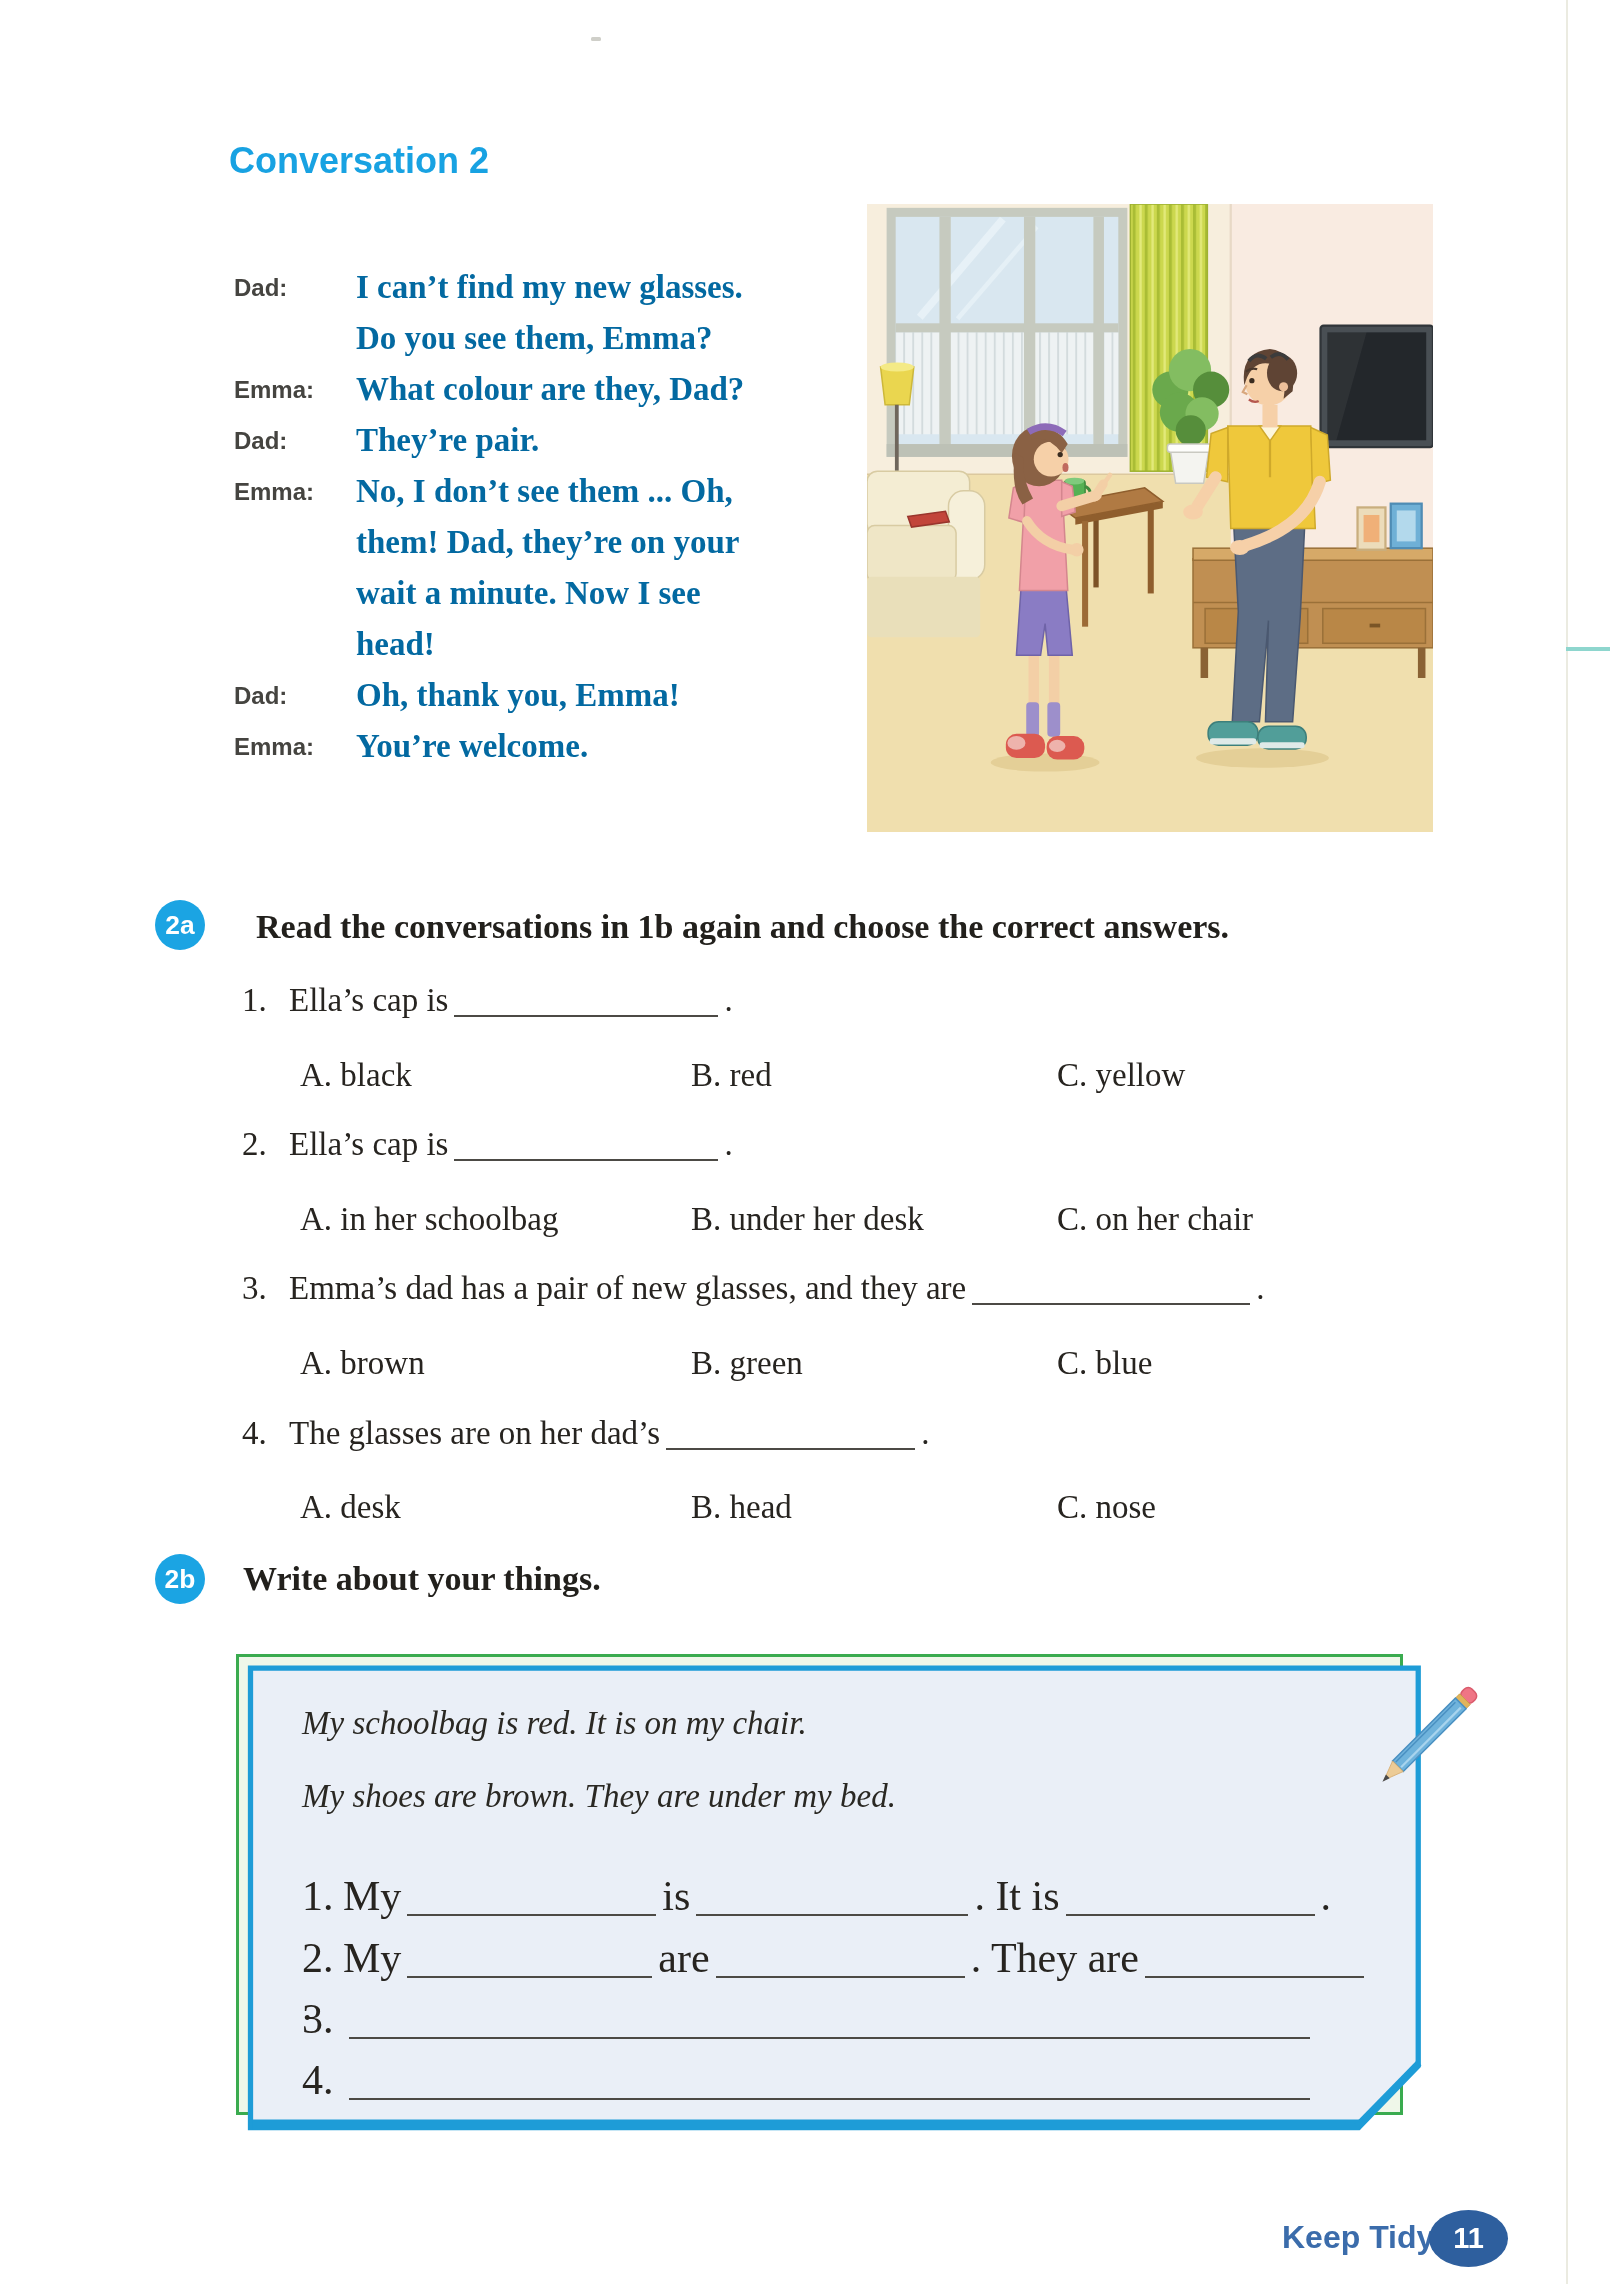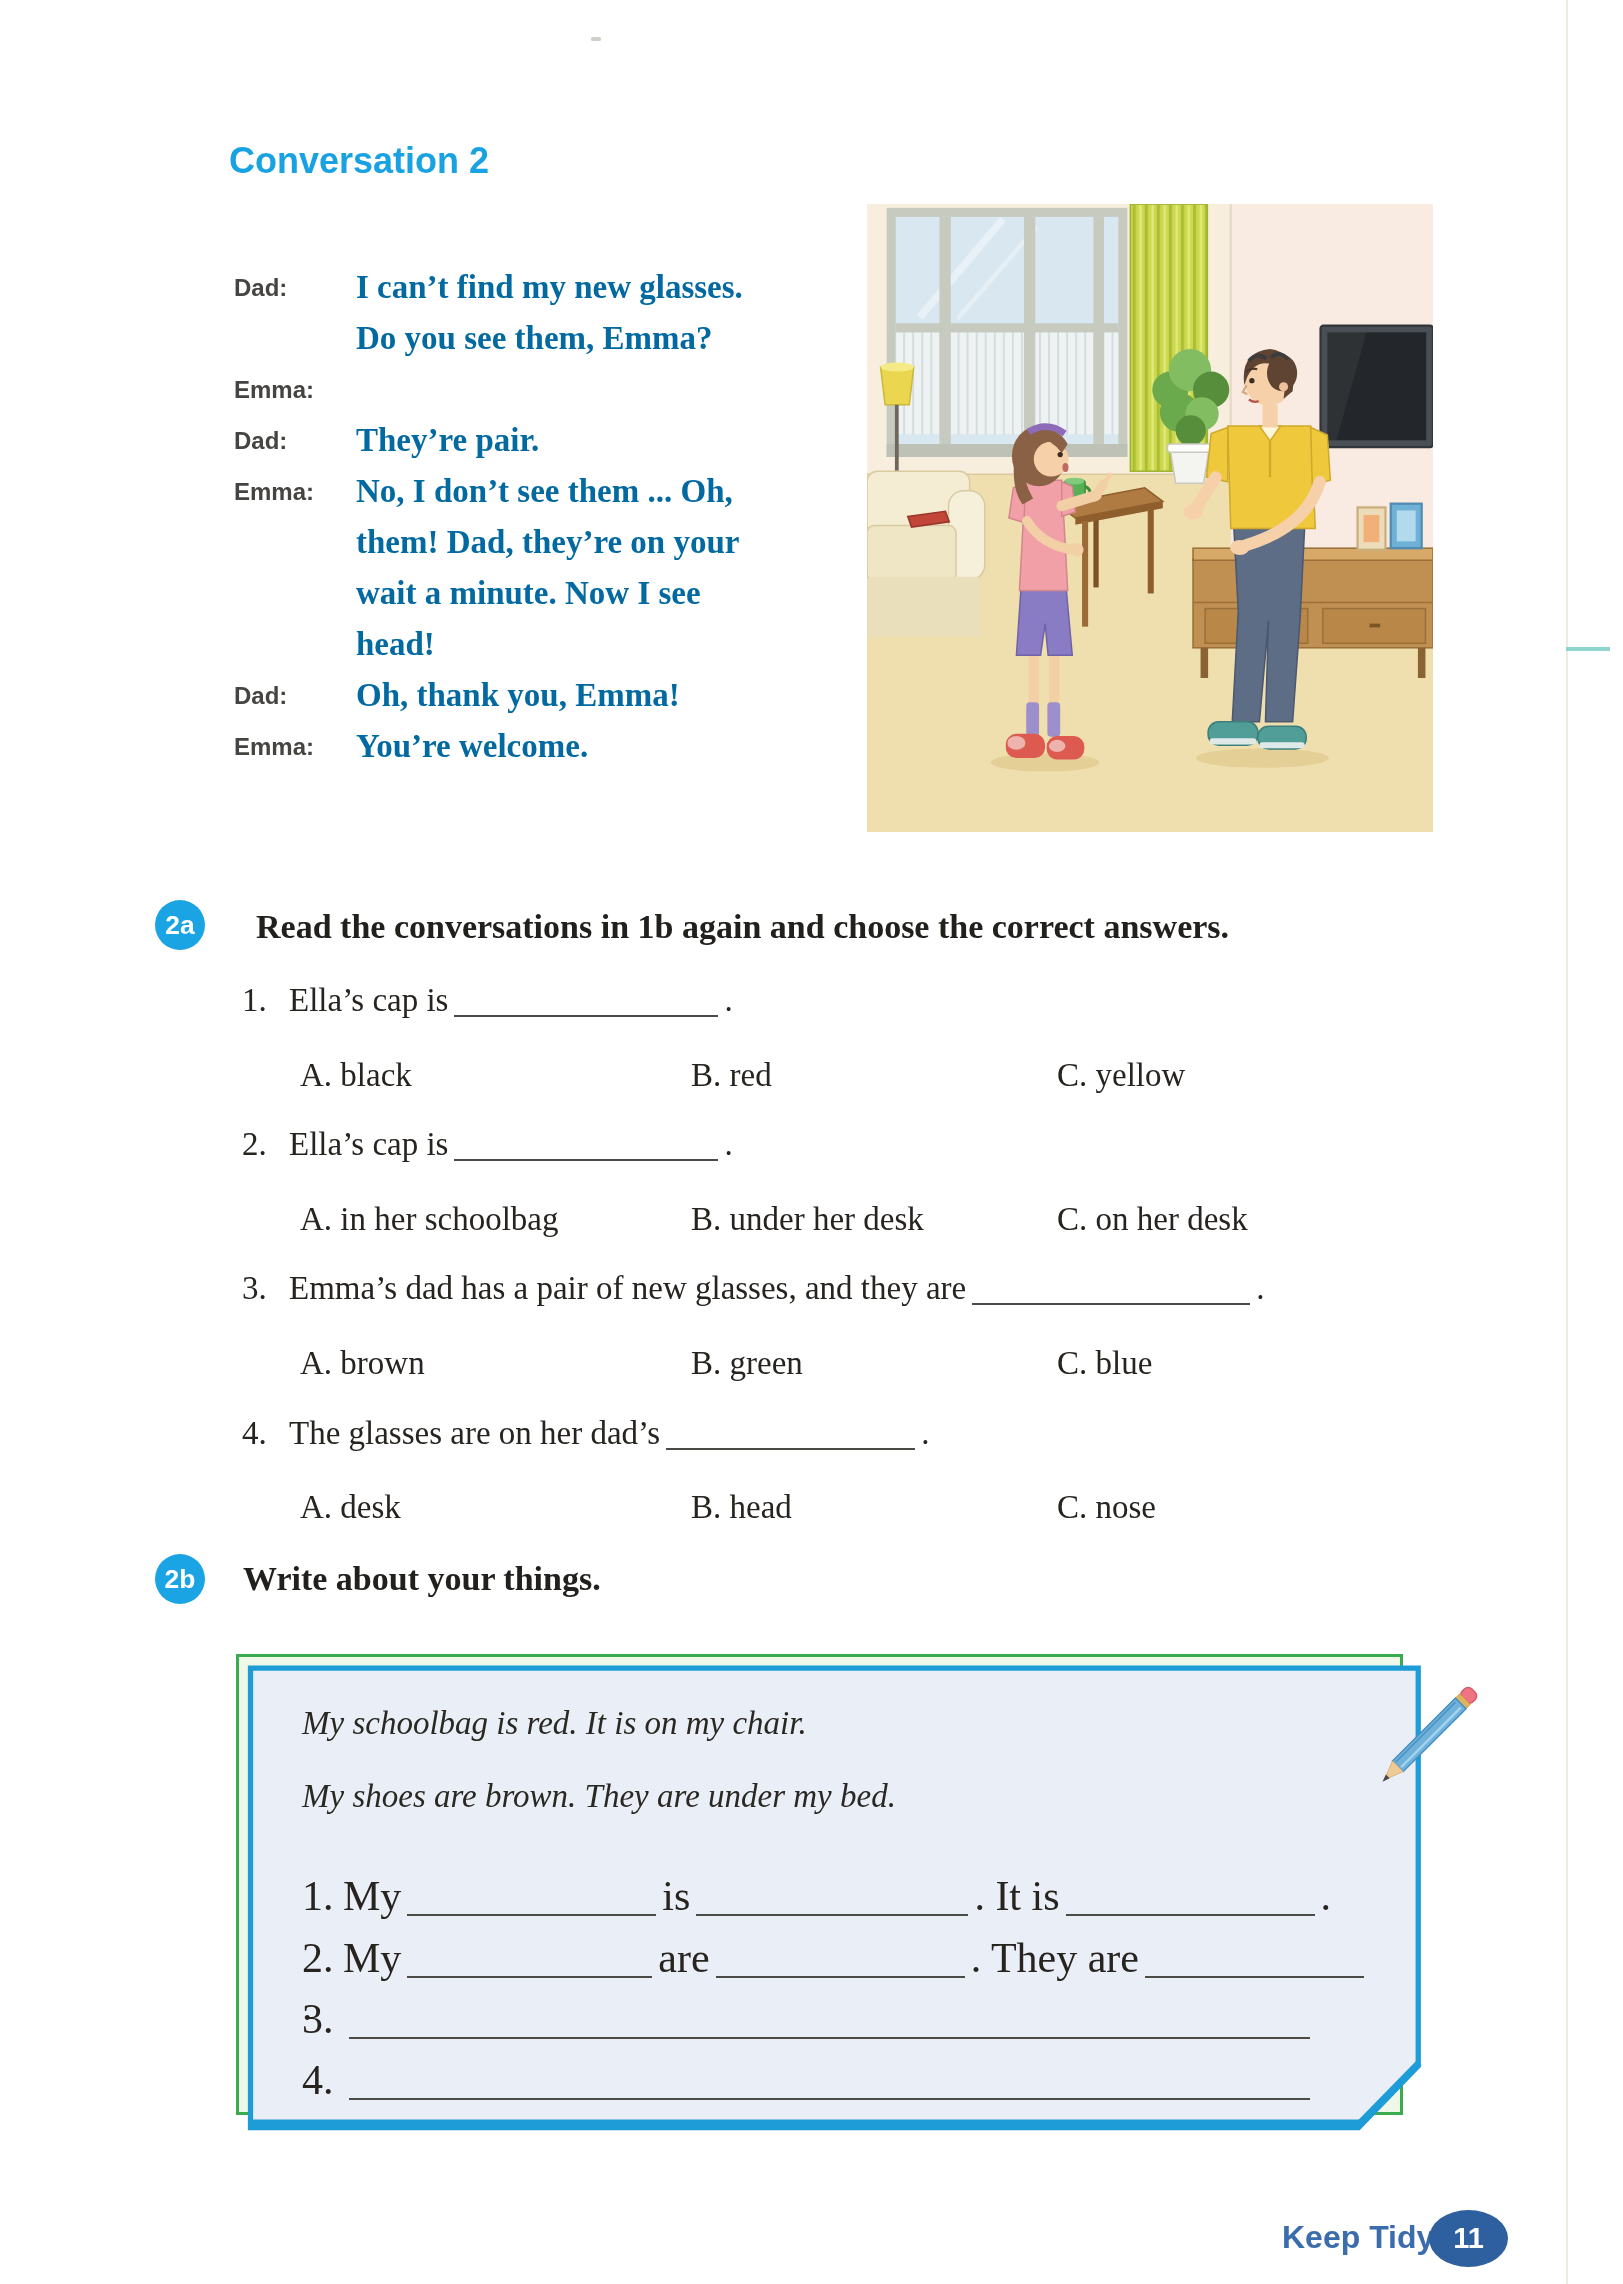--- a/index.html
+++ b/index.html
@@ -86,20 +86,21 @@
   <div class="drow">
       <span class="spk">Dad:</span>
       <span class="dtx">I can’t find my new glasses.</span>
     </div>
   <div class="drow">
       <span class="spk"></span>
       <span class="dtx">Do you see them, Emma?</span>
     </div>
   <div class="drow">
       <span class="spk">Emma:</span>
+      <span class="dtx">What colour are they, Dad?</span>
     </div>
   <div class="drow">
       <span class="spk">Dad:</span>
       <span class="dtx">They’re pair.</span>
     </div>
   <div class="drow">
       <span class="spk">Emma:</span>
       <span class="dtx">No, I don’t see them ... Oh,</span>
     </div>
   <div class="drow">
@@ -293,21 +294,21 @@
   <span>B. red</span>
   <span>C. yellow</span>
 </div>
 
 <div class="abs q" style="top:1126px">
   <span class="qn">2.</span><span>Ella’s cap is</span><span class="bl" style="width:264px"></span><span>.</span>
 </div>
 <div class="abs opts" style="top:1201px">
   <span>A. in her schoolbag</span>
   <span>B. under her desk</span>
-  <span>C. on her desk</span>
+  <span>C. on her chair</span>
 </div>
 
 <div class="abs q" style="top:1270px">
   <span class="qn">3.</span><span>Emma’s dad has a pair of new glasses, and they are</span><span class="bl" style="width:278px"></span><span>.</span>
 </div>
 <div class="abs opts" style="top:1345px">
   <span>A. brown</span>
   <span>B. green</span>
   <span>C. blue</span>
 </div>

